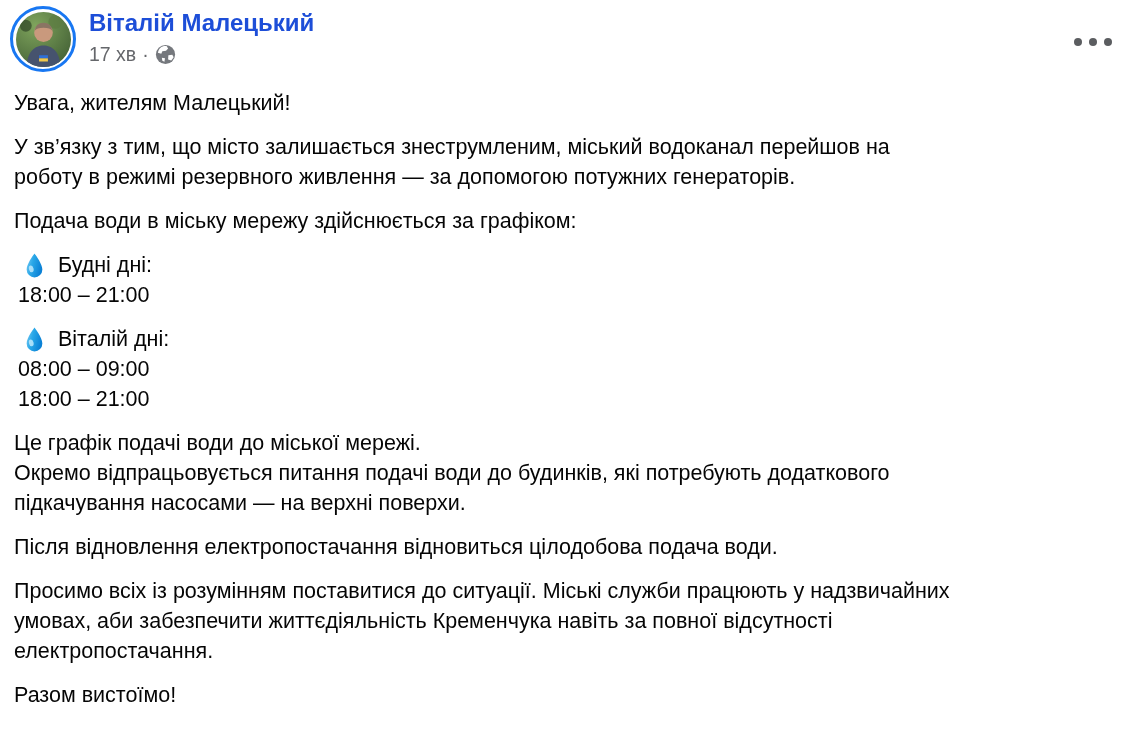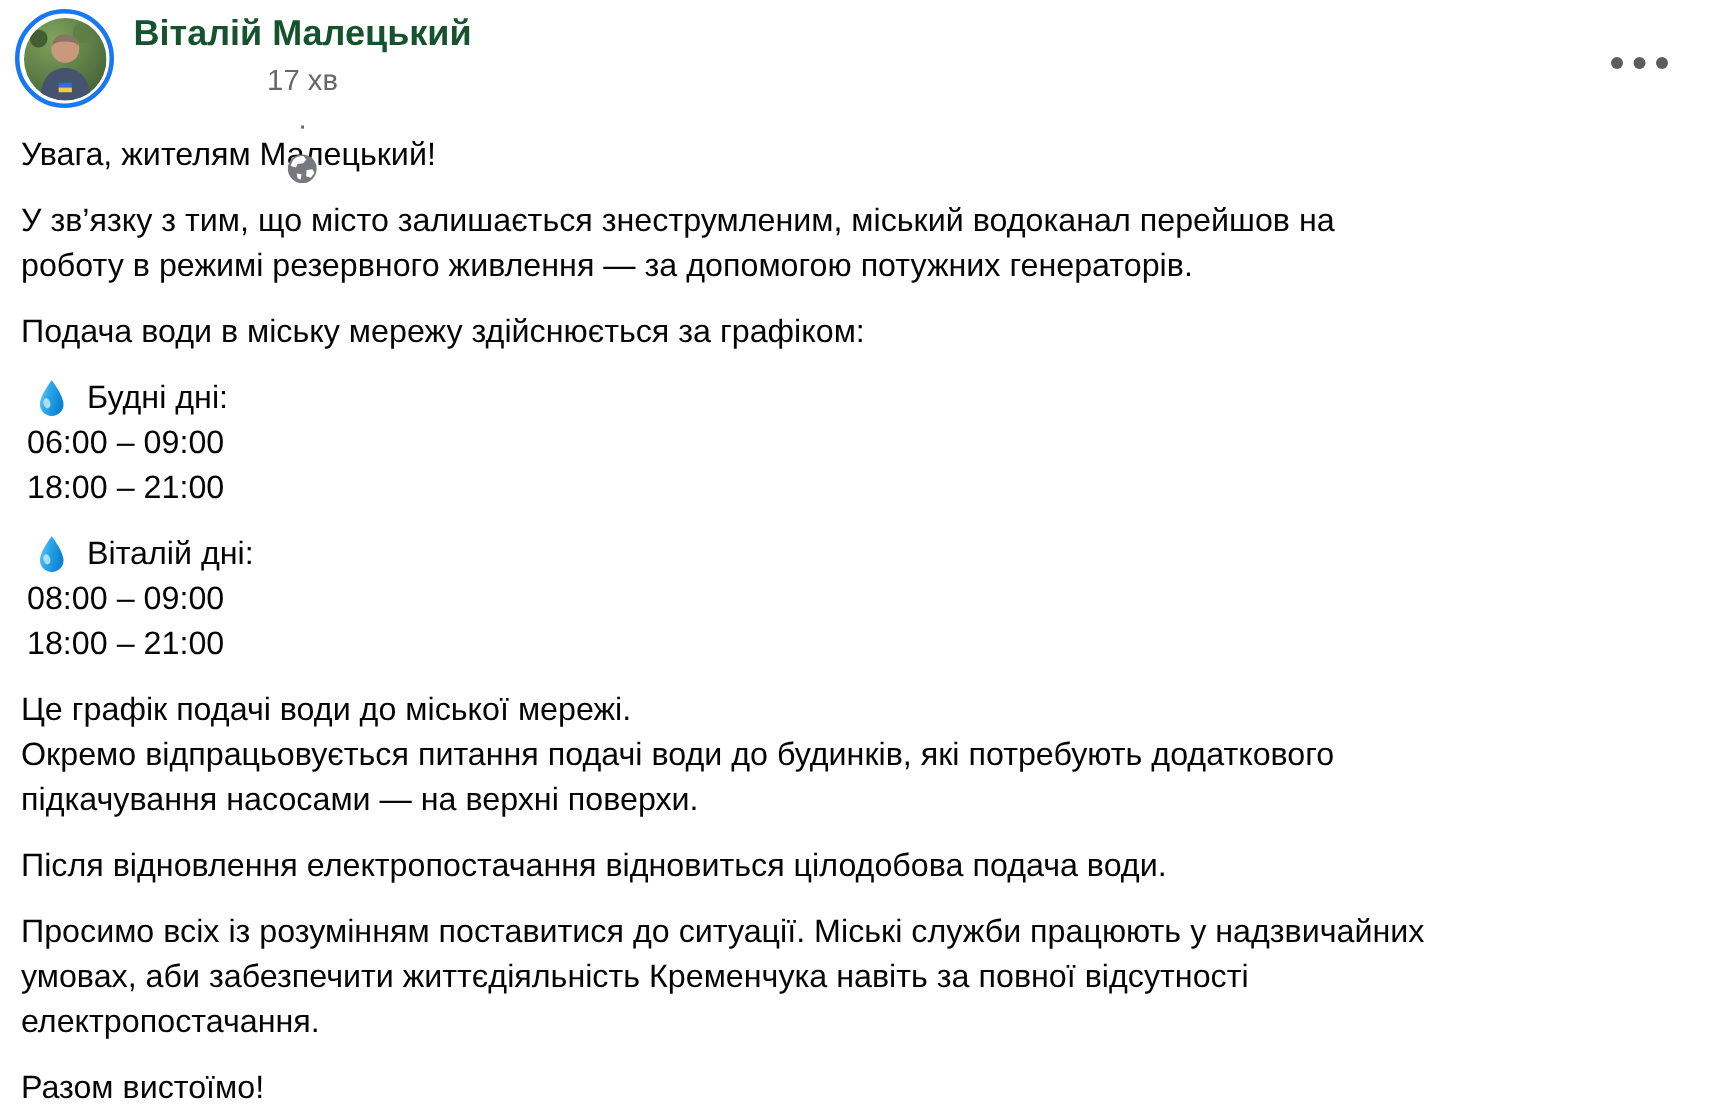--- a/index.html
+++ b/index.html
@@ -11,22 +11,22 @@
 
   
   .header{position:relative;display:flex;align-items:flex-start;padding:6px 16px 0 10px;height:72px;box-sizing:border-box;}
   .avatar-ring{
     flex:0 0 auto;width:66px;height:66px;border-radius:50%;
     border:3px solid #1877F2;box-sizing:border-box;background:#fff;
     display:flex;align-items:center;justify-content:center;cursor:pointer;
   }
   .avatar-photo{width:55px;height:55px;border-radius:50%;overflow:hidden;display:block;}
   .header-text{margin-left:13px;padding-top:2px;min-width:0;}
-  .author{font-size:24px;font-weight:700;line-height:30px;color:#14532d;cursor:pointer;}
-  .meta{display:flex;align-items:center;gap:6px;margin-top:4px;font-size:19.5px;line-height:24px;color:#65676B;flex-direction:column;}
+  .author{font-size:24px;font-weight:700;line-height:30px;color:#1d4ed8;cursor:pointer;}
+  .meta{display:flex;align-items:center;gap:6px;margin-top:4px;font-size:19.5px;line-height:24px;color:#65676B;}
   .meta .timestamp{cursor:pointer;}
   .meta .sep{color:#65676B;}
   .globe{display:inline-flex;align-items:center;}
   .menu-btn{position:absolute;top:32px;right:26px;display:flex;gap:7px;padding:6px;cursor:pointer;border-radius:6px;}
   .menu-dot{width:8px;height:8px;border-radius:50%;background:#5b5d60;}
 
   
   .body{padding:16px 16px 0 14px;font-size:21.5px;line-height:30px;color:#050505;}
   .para{margin:0 0 14px 0;white-space:pre-line;}
   .sched{margin:0 0 14px 4px;}
@@ -104,21 +104,20 @@
     <div class="sched">
       <div class="sched-title">
         <span class="drop">
           <svg width="23" height="27" viewBox="0 0 24 28">
             <path d="M12 1.5 C12 1.5 3.8 12 3.8 18.2 a8.2 8.2 0 0 0 16.4 0 C20.2 12 12 1.5 12 1.5 Z" fill="url(#dropGrad)"></path>
             <ellipse cx="8.6" cy="17.5" rx="2.4" ry="3.6" fill="#bfe9fb" opacity="0.85" transform="rotate(-14 8.6 17.5)"></ellipse>
           </svg>
         </span>
         <span>Будні дні:</span>
       </div>
-      <div class="sched-line">06:00 – 09:00</div>
       <div class="sched-line">18:00 – 21:00</div>
     </div>
 
     <div class="sched">
       <div class="sched-title">
         <span class="drop">
           <svg width="23" height="27" viewBox="0 0 24 28">
             <path d="M12 1.5 C12 1.5 3.8 12 3.8 18.2 a8.2 8.2 0 0 0 16.4 0 C20.2 12 12 1.5 12 1.5 Z" fill="url(#dropGrad)"></path>
             <ellipse cx="8.6" cy="17.5" rx="2.4" ry="3.6" fill="#bfe9fb" opacity="0.85" transform="rotate(-14 8.6 17.5)"></ellipse>
           </svg>

